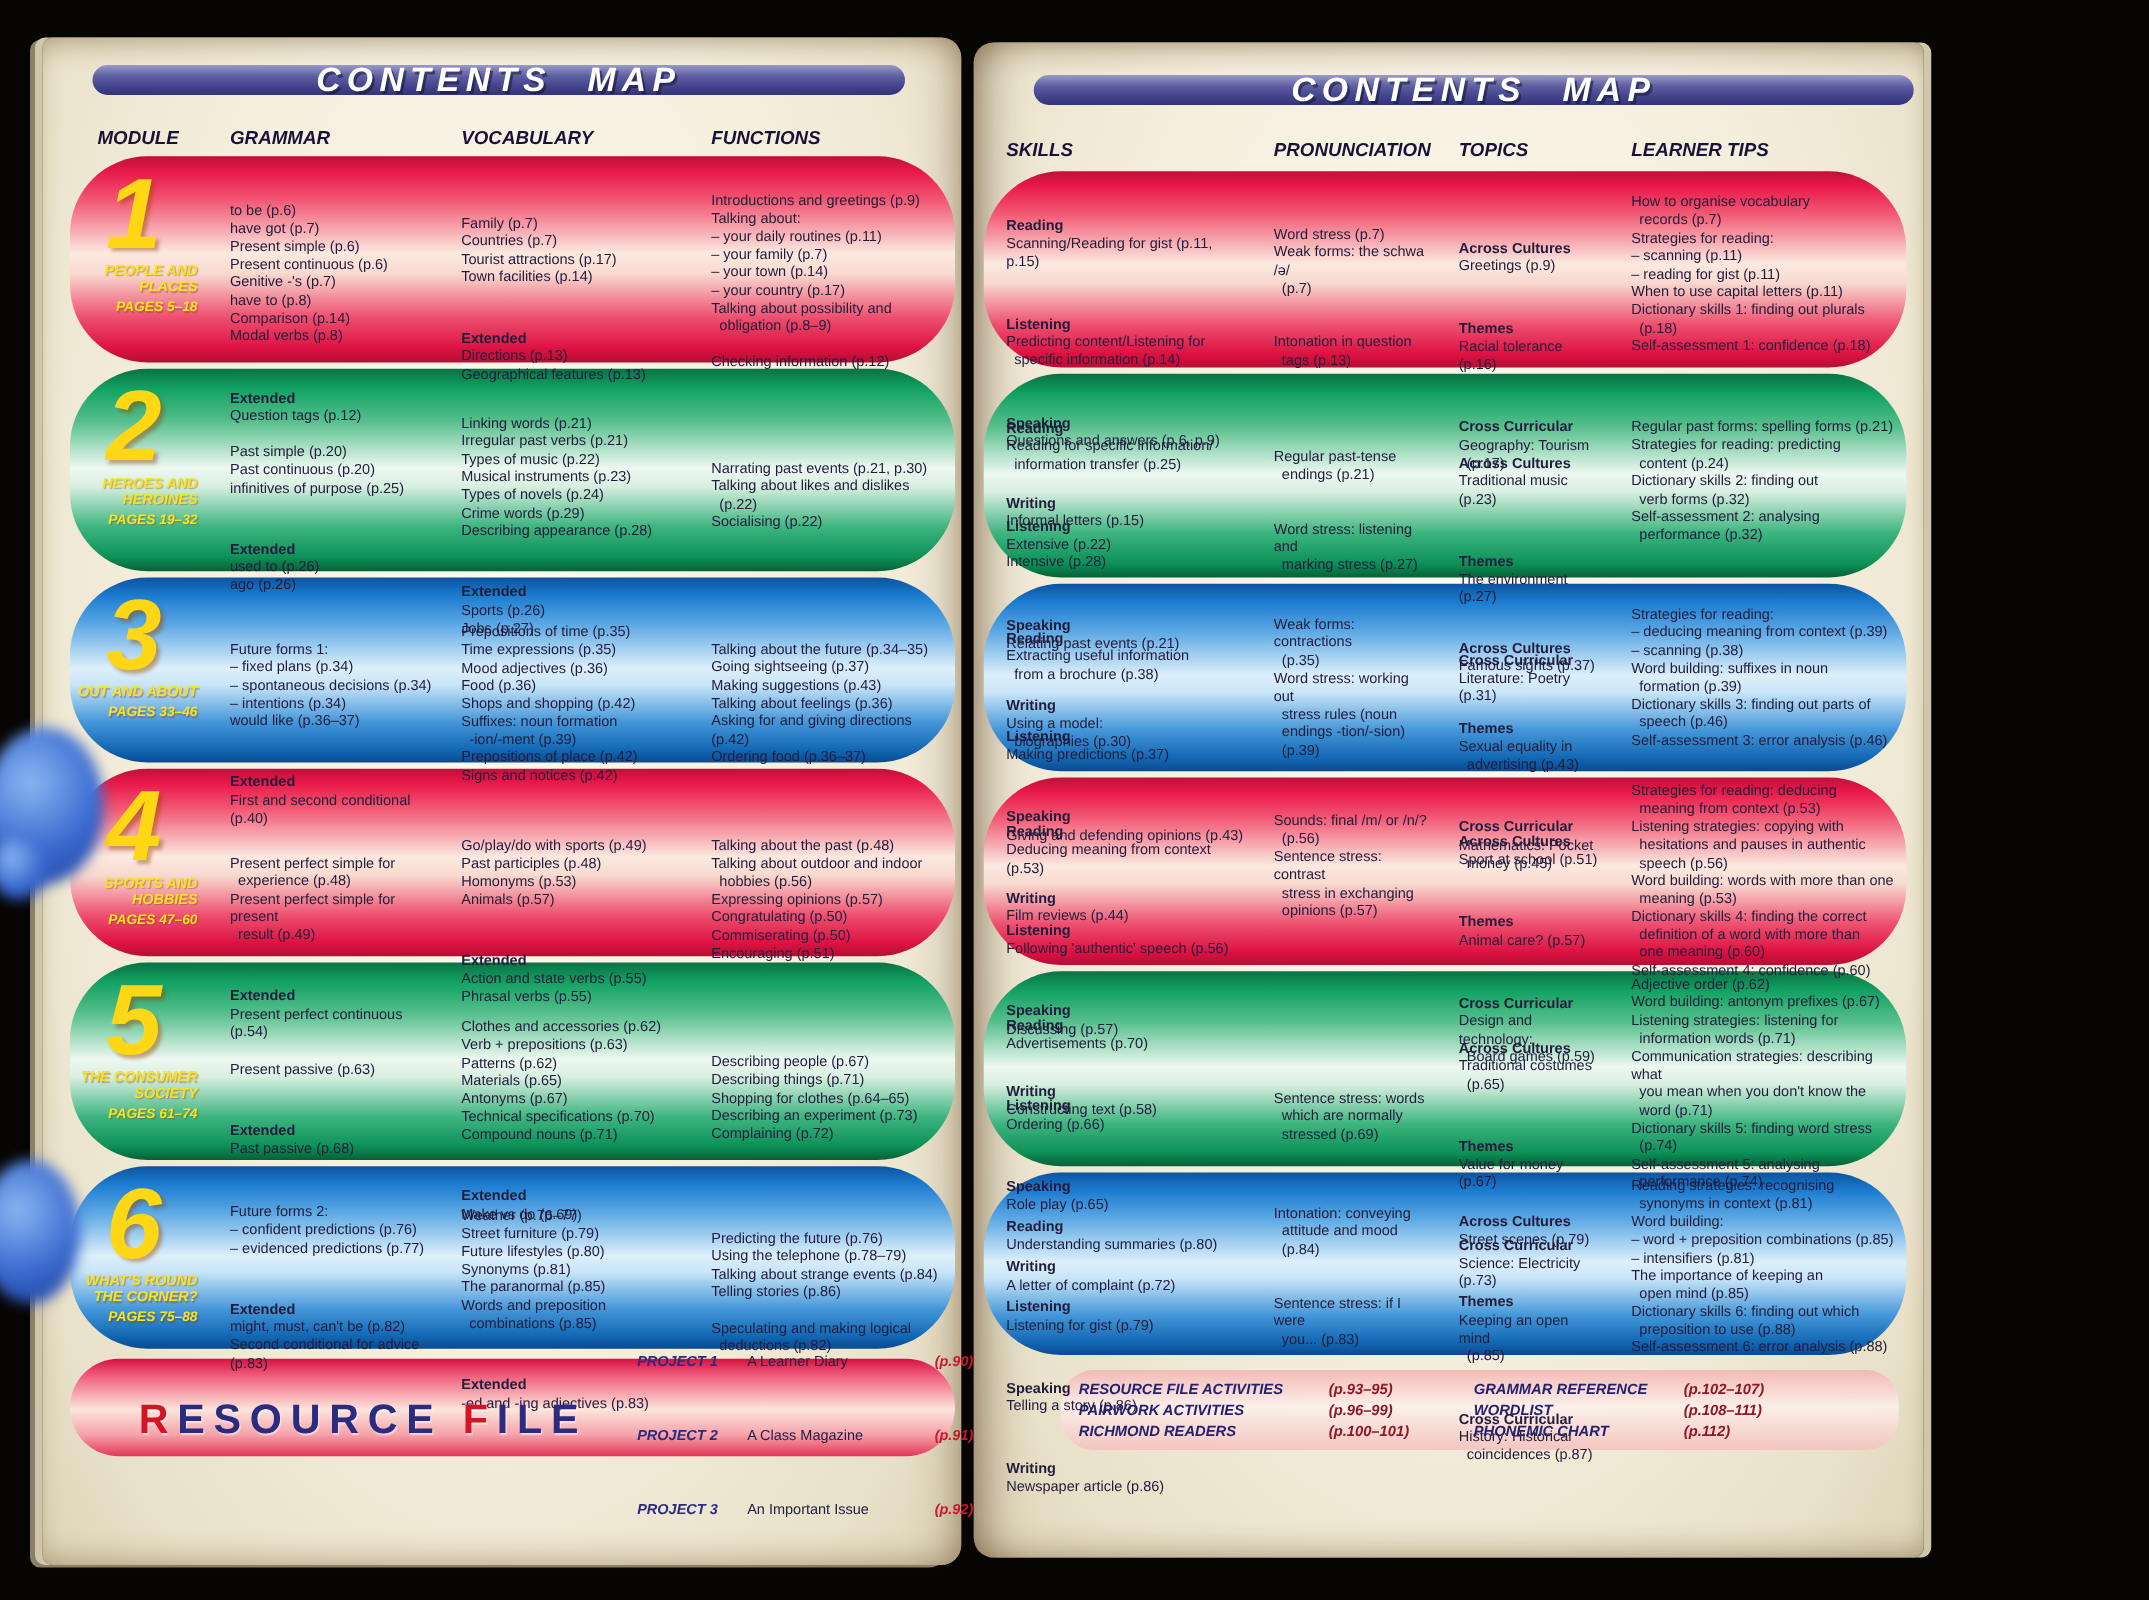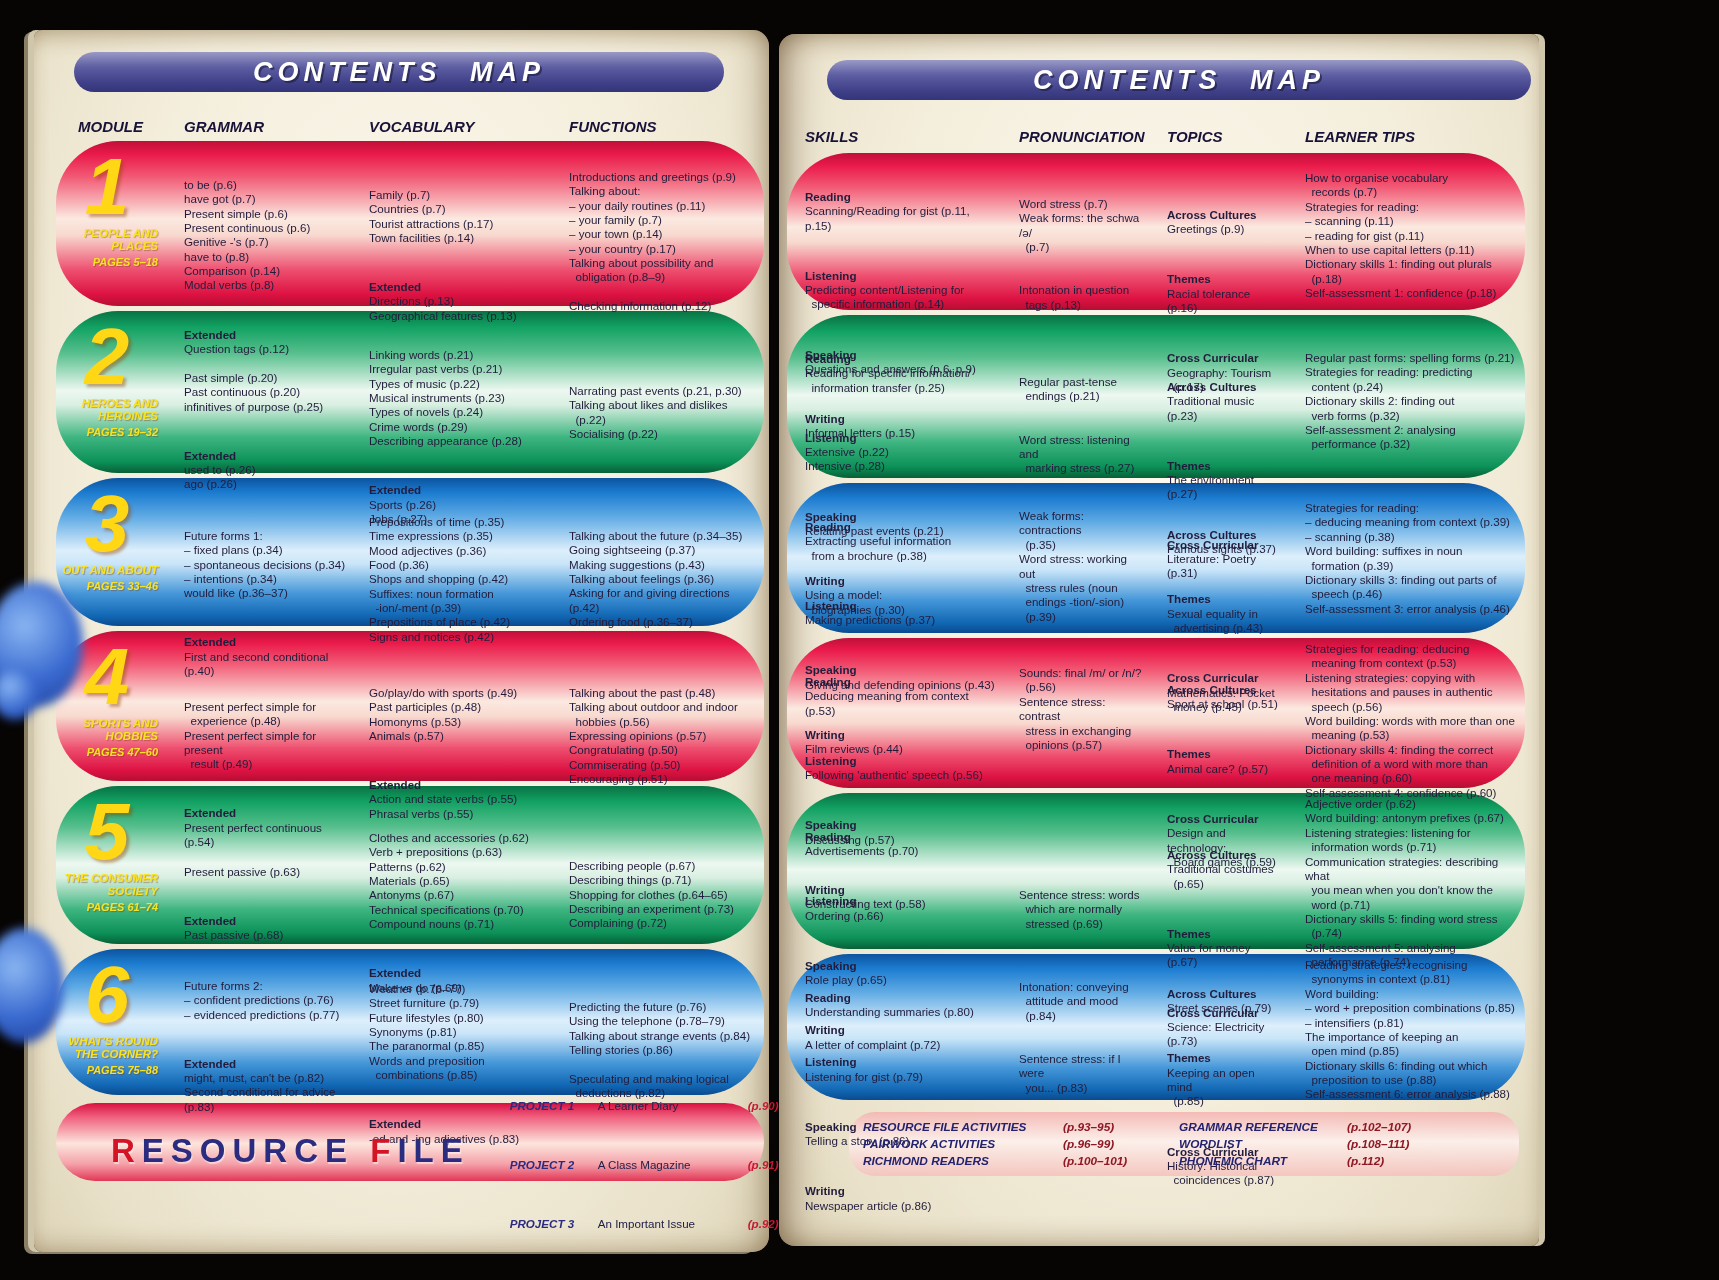--- a/index.html
+++ b/index.html
@@ -16,21 +16,21 @@
   .page-left{
     left:34px;top:30px;width:735px;height:1222px;
     box-shadow:inset -20px 0 34px -14px rgba(90,60,30,.38), inset 0 14px 24px -12px rgba(120,90,40,.45), inset 0 -14px 24px -12px rgba(120,90,40,.35), -6px 0 0 #cfc6ac, -10px 2px 0 #8a8068;
   }
   .page-right{
     left:779px;top:34px;width:760px;height:1212px;
     border-radius:16px 8px 8px 16px;
     box-shadow:inset 22px 0 36px -14px rgba(80,50,25,.5), inset 0 14px 24px -12px rgba(120,90,40,.45), inset 0 -14px 24px -12px rgba(120,90,40,.35), 6px 0 0 #cfc6ac;
   }
   .contents-pill{
-    height:40px;border-radius:24px;
+    height:24px;border-radius:24px;
     background:linear-gradient(180deg,#9a9ac6 0%,#5d5da2 38%,#41418a 75%,#34347a 100%);
     color:#fff;font-weight:bold;font-style:italic;font-size:27px;
     letter-spacing:5px;word-spacing:16px;
     display:flex;align-items:center;justify-content:center;
     text-shadow:2px 2px 0 rgba(20,20,50,.55);
   }
   .page-left .contents-pill{margin:22px 45px 0 40px;}
   .page-right .contents-pill{margin:26px 8px 0 48px;}
   .colhead-row{display:grid;font-weight:bold;font-style:italic;font-size:15px;color:#181238;}
   .page-left .colhead-row{margin:26px 5px 6px 22px;grid-template-columns:110px 185px 200px 1fr;}

